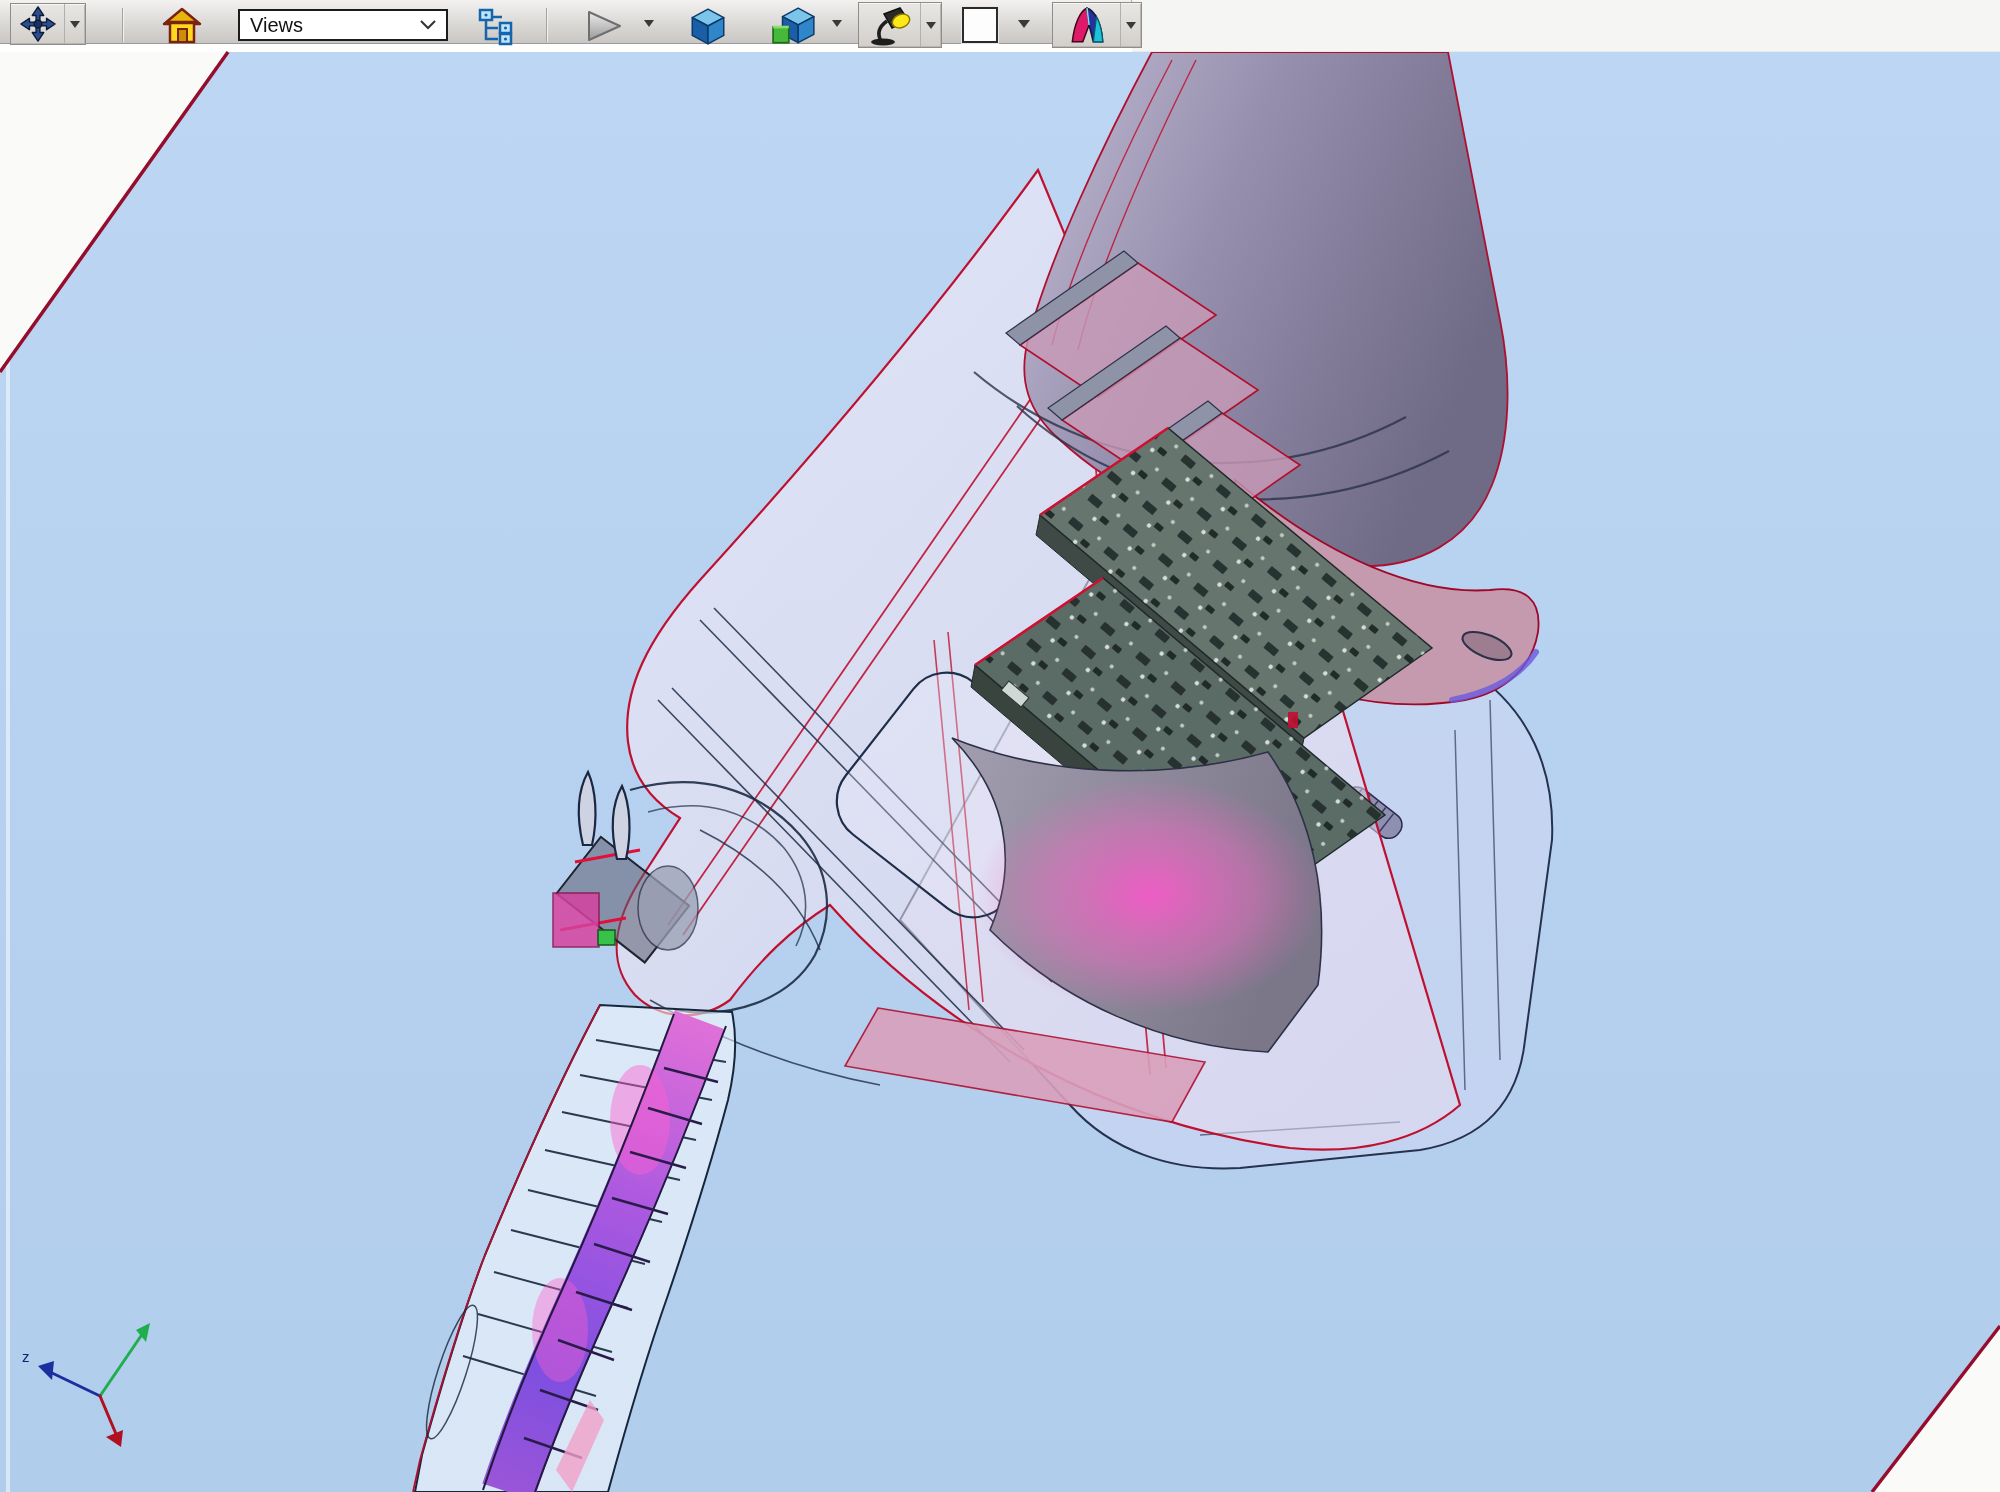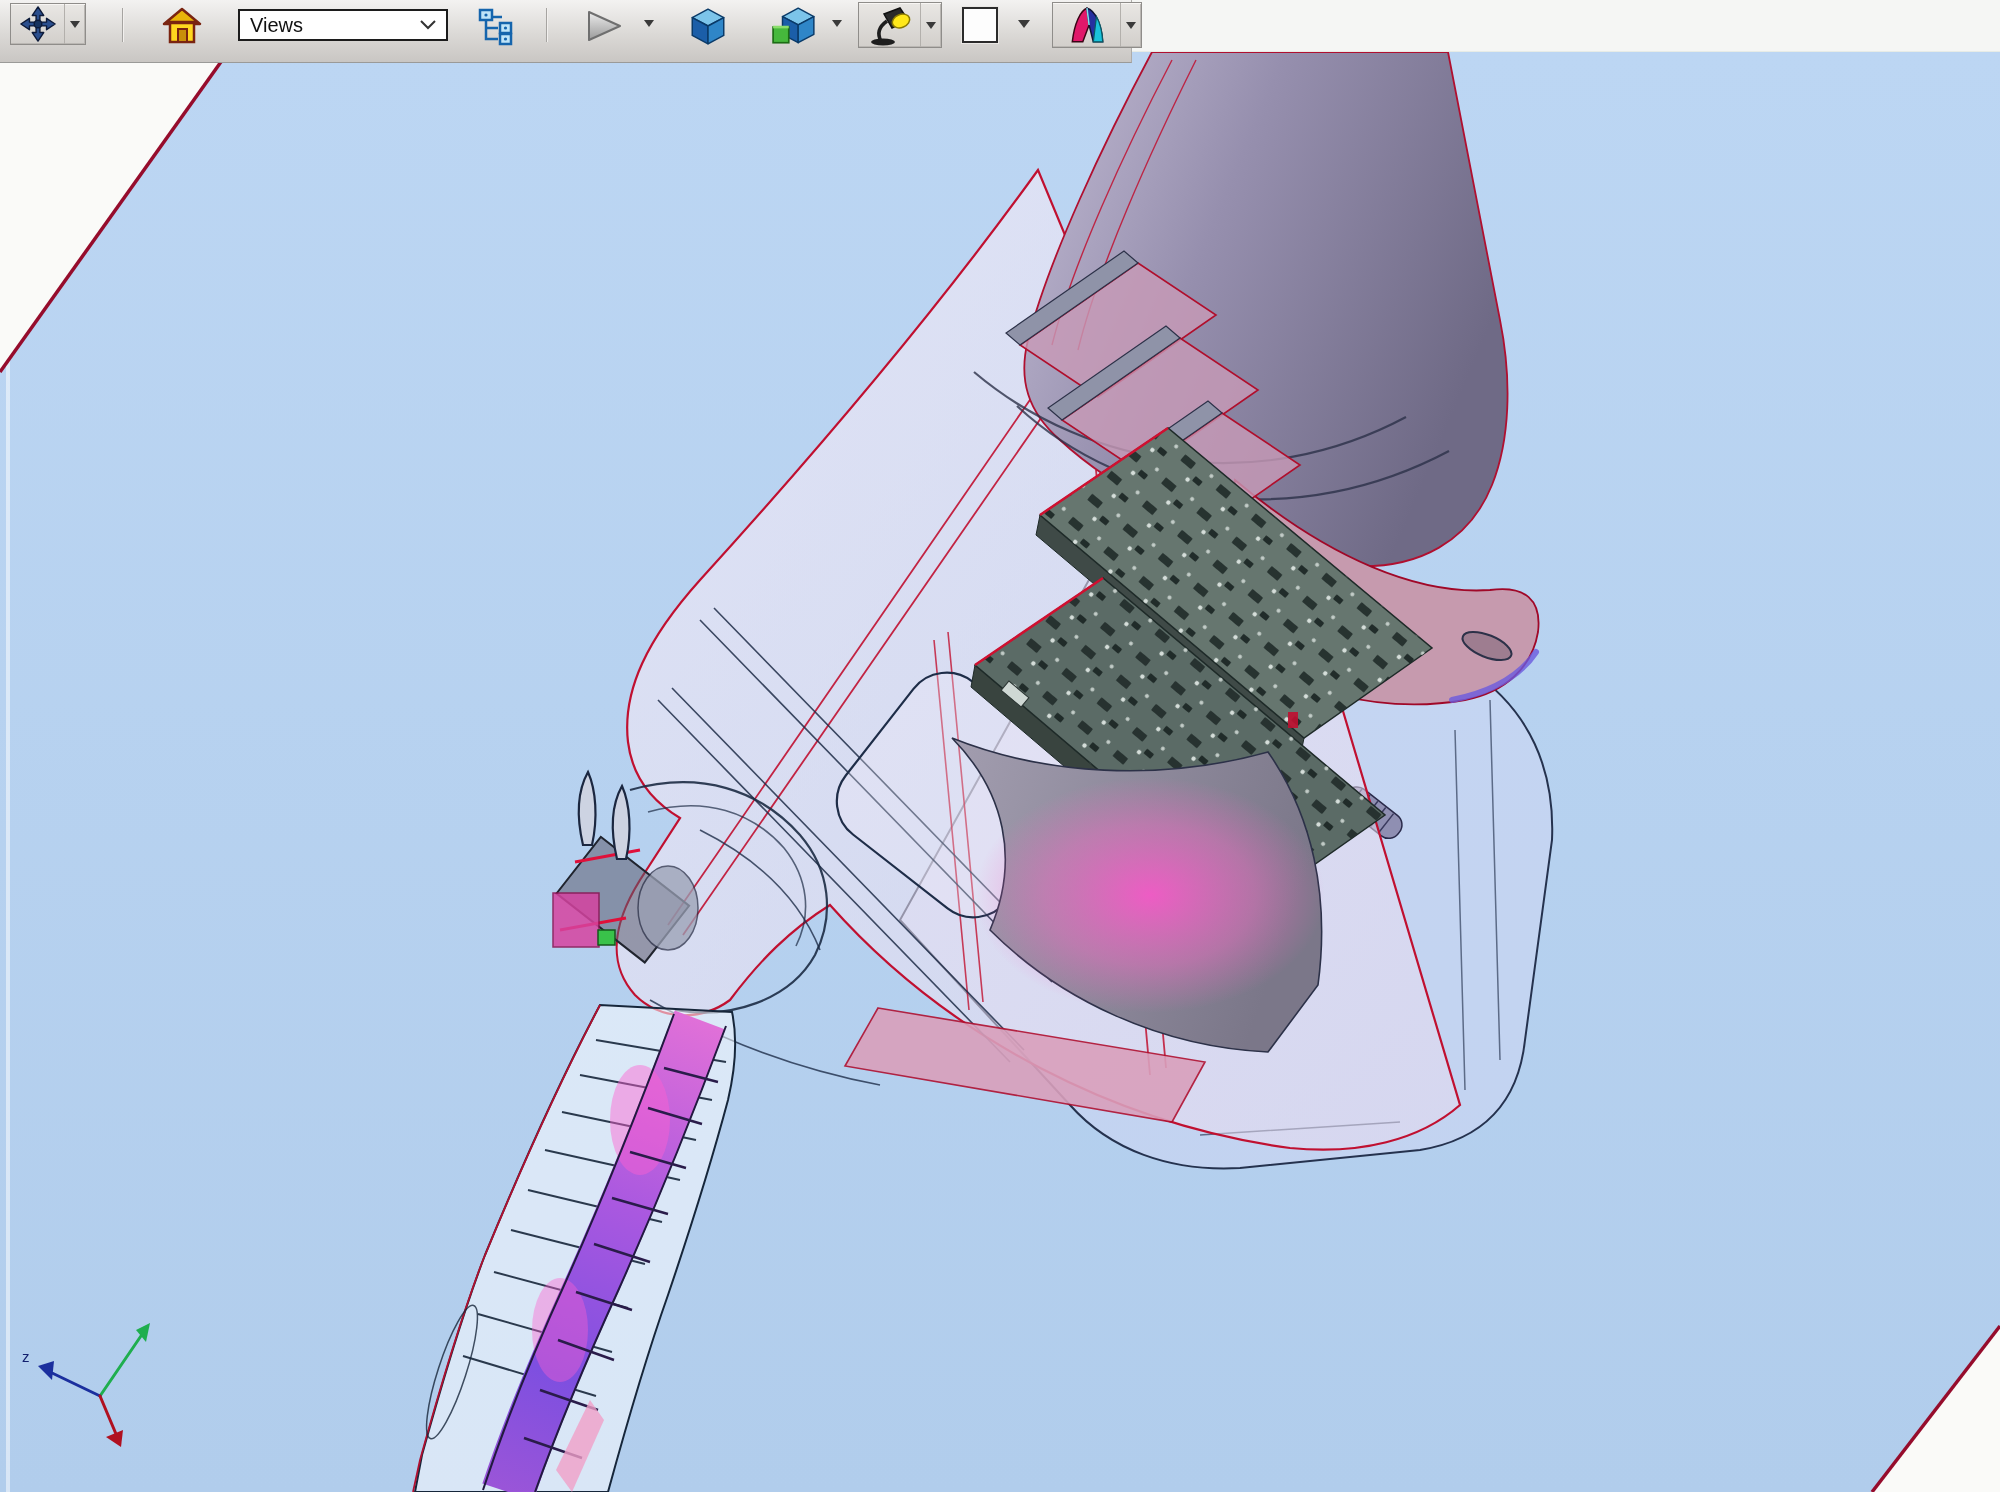--- a/index.html
+++ b/index.html
@@ -1,18 +1,18 @@
 <!DOCTYPE html>
 <html><head>
 <meta charset="utf-8">
 <style>
   html,body{margin:0;padding:0;background:#fff;font-family:"Liberation Sans",sans-serif;}
   #stage{position:relative;width:2000px;height:1492px;overflow:hidden;background:#fff;}
   
-  #toolbar{position:absolute;left:0;top:0;width:1132px;height:63px;
+  #toolbar{position:absolute;left:0;top:0;width:1132px;height:44px;
     background:linear-gradient(#f3f2f1,#dbd9d6 55%,#c9c6c3);
     border-bottom:1px solid #9a9a98;border-right:1px solid #aeaca9;box-sizing:border-box;z-index:5;padding-left:15px;}
   #topstrip{position:absolute;left:1132px;top:0;width:868px;height:52px;background:#f5f6f4;
     border-bottom:1px solid #e7ece6;box-sizing:border-box;z-index:4;}
   .tb{position:absolute;display:flex;align-items:center;justify-content:center;}
   .btn-group{border:1px solid #8f8d8a;background:linear-gradient(#e9e7e4,#d2cfcb);
     box-shadow:inset 0 1px 0 #f8f6f4, inset -1px -1px 0 #bab7b3;display:flex;align-items:stretch;box-sizing:border-box;}
   .btn-main{flex:1;display:flex;align-items:center;justify-content:center;}
   .btn-arrow{width:20px;display:flex;align-items:center;justify-content:center;border-left:1px solid #b3b0ac;}
   .tri-down{width:0;height:0;border-left:6px solid transparent;border-right:6px solid transparent;border-top:8px solid #3a3a3a;}

